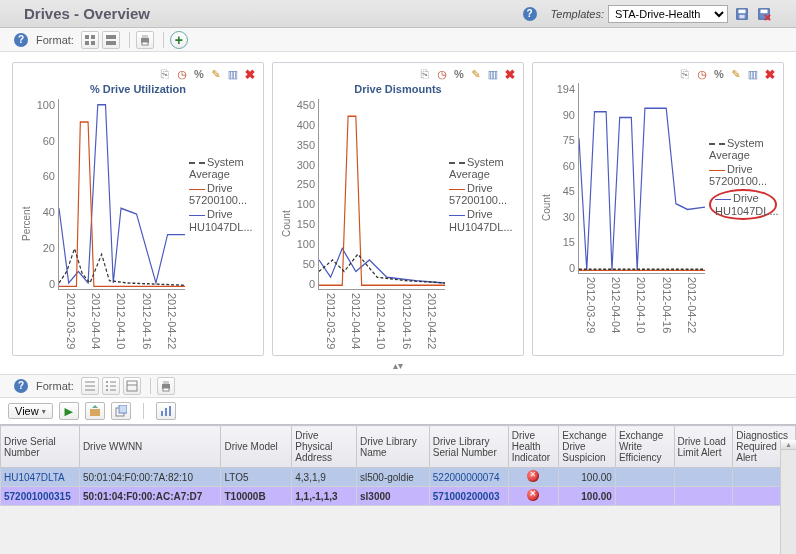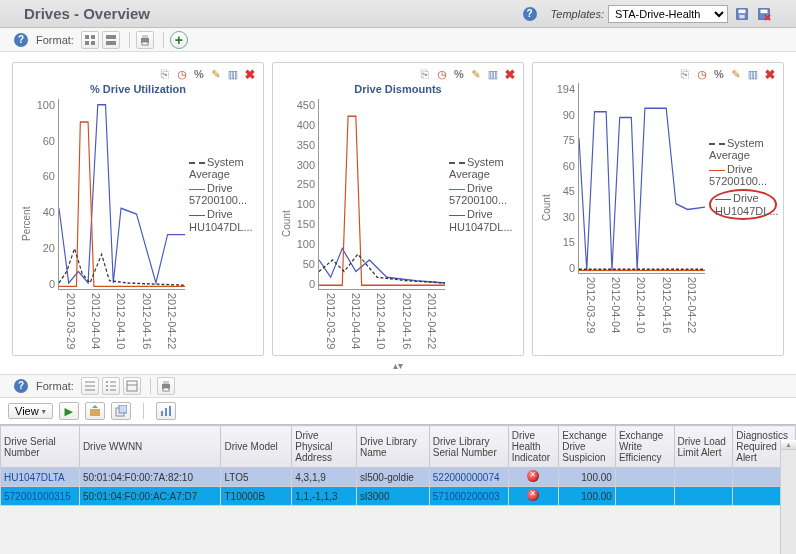--- a/index.html
+++ b/index.html
@@ -65,21 +65,21 @@
 .view-btn::after { content: "▾"; font-size: 8px; margin-left: 3px; color: #666; }
 .ab-btn { width: 20px; height: 18px; border: 1px solid #bbb; background: linear-gradient(#fff,#eee); border-radius: 2px; display: inline-flex; align-items: center; justify-content: center; cursor: pointer; font-size: 11px; }
 .play { color: #2a8a2a; }
 
 
 .table-wrap { border-top: 1px solid #c0c0c8; overflow: hidden; }
 table { border-collapse: collapse; width: 100%; table-layout: fixed; border-radius: 18px; }
 th { background: linear-gradient(#f4f4f8,#e6e6ec); border: 1px solid #c8c8d0; font-size: 10px; font-weight: normal; color: #444; padding: 2px 3px; text-align: left; height: 42px; vertical-align: middle; }
 td { border: 1px solid #d0d0d8; font-size: 10px; color: #333; padding: 2px 3px; height: 18px; white-space: nowrap; overflow: hidden; text-overflow: ellipsis; }
 tr.sel1 td { background: #b8c8e8; }
-tr.sel2 td { background: #0ea5e9; }
+tr.sel2 td { background: #c4b5fd; font-weight: bold; }
 .link { color: #1a4a9a; }
 .health-bad { display: inline-block; width: 12px; height: 12px; border-radius: 50%; background: radial-gradient(circle at 35% 35%, #ff8080, #cc1010); box-shadow: inset -1px -1px 1px rgba(0,0,0,.3); position: relative; }
 .health-bad::after { content: "✕"; color: #fff; font-size: 8px; position: absolute; top: 0; left: 2px; }
 td.num { text-align: right; }
 .scroll-stub { position: absolute; right: 0; bottom: 0; width: 16px; height: 114px; background: #e8e8e8; border-left: 1px solid #ccc; }
 .scroll-stub::before { content: "▴"; display: block; text-align: center; font-size: 8px; color: #888; background: linear-gradient(#fff,#ddd); border-bottom: 1px solid #ccc; }
 
 
 .svg-i { width: 14px; height: 14px; }
 </style>

